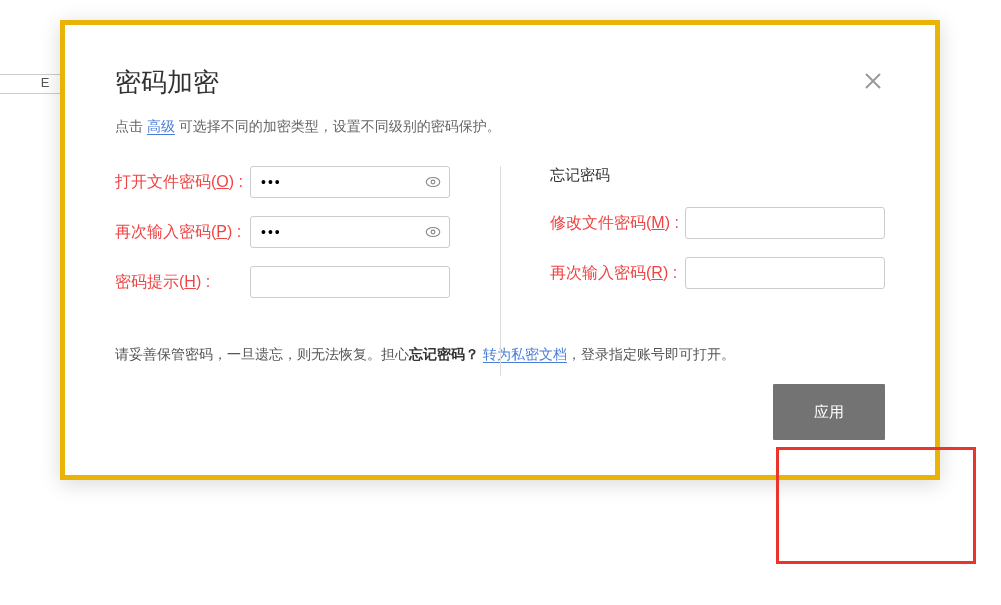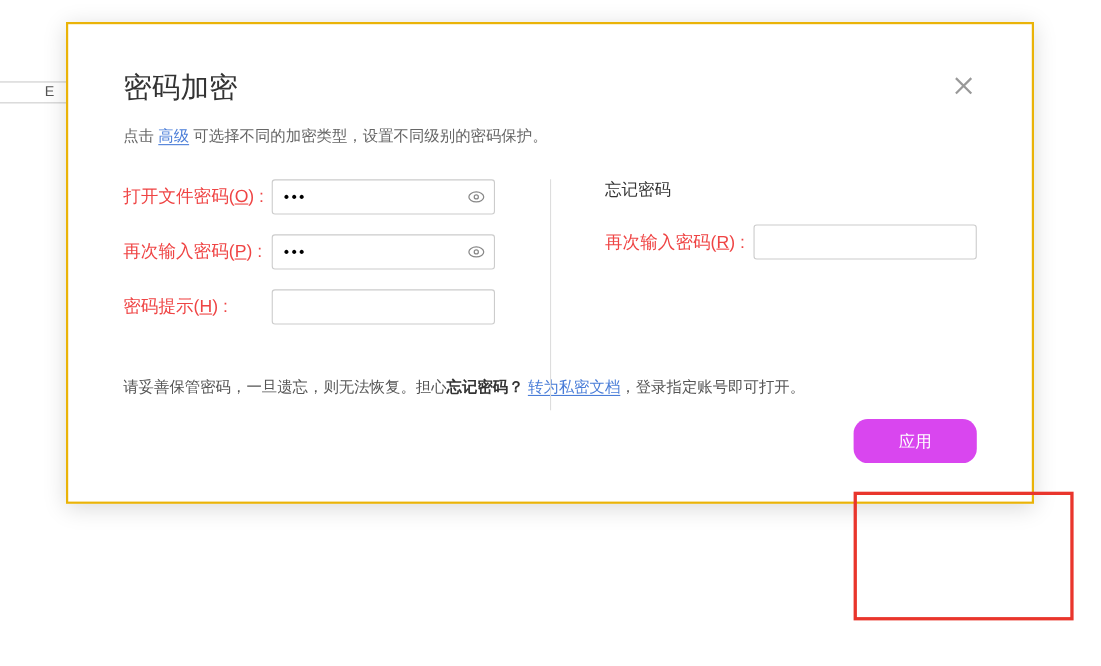--- a/index.html
+++ b/index.html
@@ -25,21 +25,21 @@
       color: #555;
       border-top: 1px solid #ccc;
       border-bottom: 1px solid #ccc;
     }
     .dialog {
       position: absolute;
       top: 20px;
       left: 60px;
       width: 880px;
       background: #fff;
-      border: 2px solid #eab308;
+      border: 5px solid #eab308;
       box-shadow: 0 4px 20px rgba(0,0,0,0.15);
       padding: 40px 50px 35px 50px;
     }
     .dlg-header {
       display: flex;
       justify-content: space-between;
       align-items: flex-start;
       margin-bottom: 18px;
     }
     .dlg-title {
@@ -130,26 +130,26 @@
       color: #555;
       margin-bottom: 20px;
     }
     .bold { font-weight: bold; color: #333; }
     .footer {
       display: flex;
       justify-content: flex-end;
     }
     .apply-btn {
       width: 112px;
-      height: 40px;
-      background: #d946ef;
+      height: 56px;
+      background: #737373;
       color: #fff;
       font-size: 15px;
       border: none;
-      border-radius: 13px;
+      border-radius: 1px;
       cursor: pointer;
     }
     .highlight-box {
       position: absolute;
       border: 3px solid #e9352c;
       pointer-events: none;
     }
   </style>
 </head>
 <body>
@@ -213,20 +213,28 @@
         </div>
         <div class="input-wrap">
           <input type="text" class="input plain" value="" style="">
         </div>
       </div>
     </div>
 
     <div class="col col-right">
       <div class="sect-title">忘记密码</div>
 
+      <div class="field">
+        <div class="field-label">
+          <span>修改文件密码(</span><span class="key">M</span><span>) :</span>
+        </div>
+        <div class="input-wrap">
+          <input type="text" class="input plain" value="" style="">
+        </div>
+      </div>
 
       <div class="field">
         <div class="field-label">
           <span>再次输入密码(</span><span class="key">R</span><span>) :</span>
         </div>
         <div class="input-wrap">
           <input type="text" class="input plain" value="" style="">
         </div>
       </div>
     </div>

